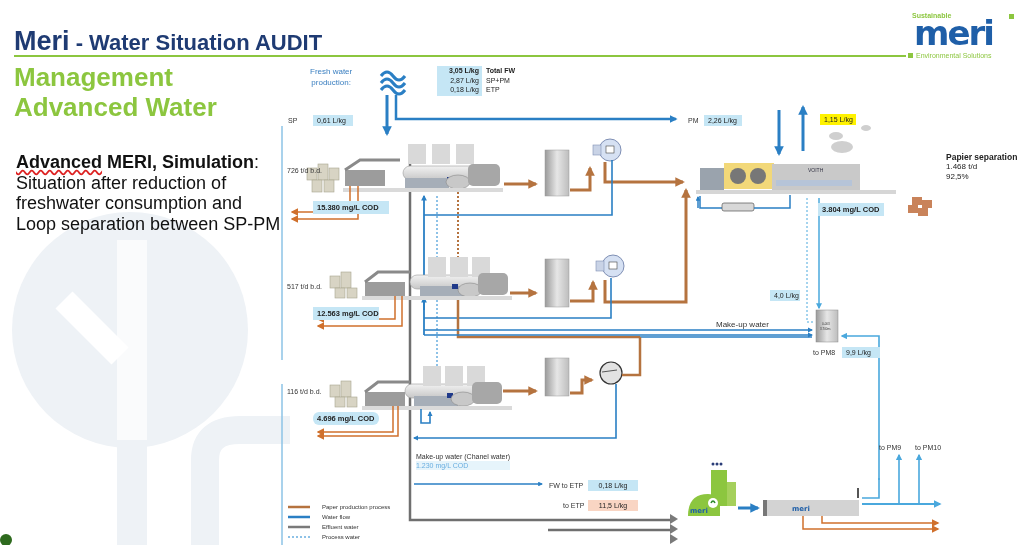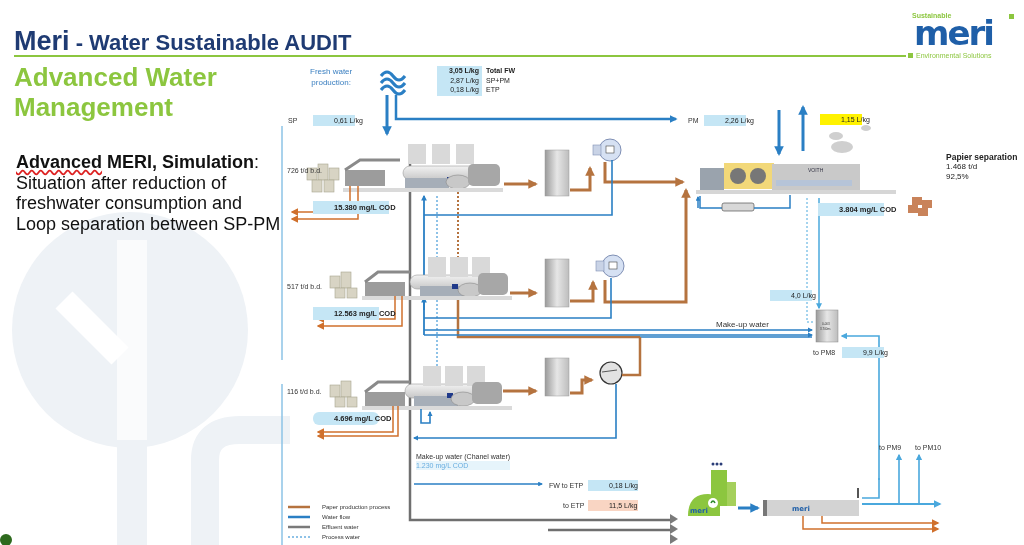--- a/index.html
+++ b/index.html
@@ -22,21 +22,21 @@
   .logo { position: absolute; left: 906px; top: 12px; width: 112px; height: 46px; z-index: 2; }
   .logo .sust { position: absolute; left: 6px; top: 0; font-size: 7px; color: #8cc63f; font-weight: bold; }
   .logo .word { position: absolute; left: 8px; top: 4px; font-size: 34px; font-weight: bold; color: #1f5fa8; letter-spacing: -2px; font-family: "DejaVu Sans", sans-serif; line-height: 34px; }
   .logo .env { position: absolute; left: 8px; top: 40px; font-size: 7px; color: #8cc63f; white-space: nowrap; }
   .logo .sq1 { position: absolute; right: 4px; top: 2px; width: 5px; height: 5px; background: #8cc63f; }
   .logo .sq2 { position: absolute; left: 2px; top: 41px; width: 5px; height: 5px; background: #8cc63f; }
 
   .diagram { position: absolute; left: 0; top: 0; width: 1024px; height: 545px; z-index: 1; }
 
   .lbl { position: absolute; font-size: 7px; color: #333; white-space: nowrap; z-index: 3; line-height: 9px; }
-  .box { position: absolute; background: #c5e6f5; font-size: 7px; padding: 1px 21px; color: #222; white-space: nowrap; line-height: 9px; z-index: 3; }
+  .box { position: absolute; background: #c5e6f5; font-size: 7px; padding: 1px 4px; color: #222; white-space: nowrap; line-height: 9px; z-index: 3; }
   .box.cod { font-weight: bold; font-size: 7.5px; height: 13px; line-height: 11px; }
   .box.yellow { background: #fff200; }
   .box.salmon { background: #f9d5c3; }
   .fw-box { position: absolute; left: 437px; top: 66px; width: 45px; height: 30px; background: #c5e6f5; z-index: 3; }
   .fw-box div { font-size: 7px; line-height: 9.5px; text-align: right; padding-right: 3px; }
   .fw-box .b { font-weight: bold; }
   .fw-leg { position: absolute; left: 486px; top: 66px; z-index: 3; }
   .fw-leg div { font-size: 7px; line-height: 9.5px; }
   .fw-leg .b { font-weight: bold; }
 
@@ -56,27 +56,27 @@
 <svg class="bgmark" viewBox="0 0 290 545">
   <circle cx="130" cy="330" r="118" fill="#eef2f6"></circle>
   <rect x="117" y="290" width="30" height="255" fill="#eef2f6"></rect>
   <path d="M64 300 L120 356" stroke="#ffffff" stroke-width="24"></path>
   <rect x="117" y="240" width="30" height="200" fill="#ffffff" opacity="0.7"></rect>
   <path d="M205 545 L205 460 Q205 430 240 430 L290 430" stroke="#eef2f6" stroke-width="28" fill="none"></path>
   <circle cx="6" cy="540" r="6" fill="#2e6a1e"></circle>
 </svg>
 
 <div class="title">
-  <span class="t1">Meri</span><span class="t2"> - Water Sustainable AUDIT</span>
+  <span class="t1">Meri</span><span class="t2"> - Water Situation AUDIT</span>
 </div>
 <div class="title-rule"></div>
 
 <div class="subtitle">
+  <div>Management</div>
   <div>Advanced Water</div>
-  <div>Management</div>
 </div>
 
 <div class="logo">
   <span class="sust">Sustainable</span>
   <span class="word">meri</span>
   <span class="sq1"></span>
   <span class="sq2"></span>
   <span class="env" style="left:10px">Environmental Solutions</span>
 </div>
 

